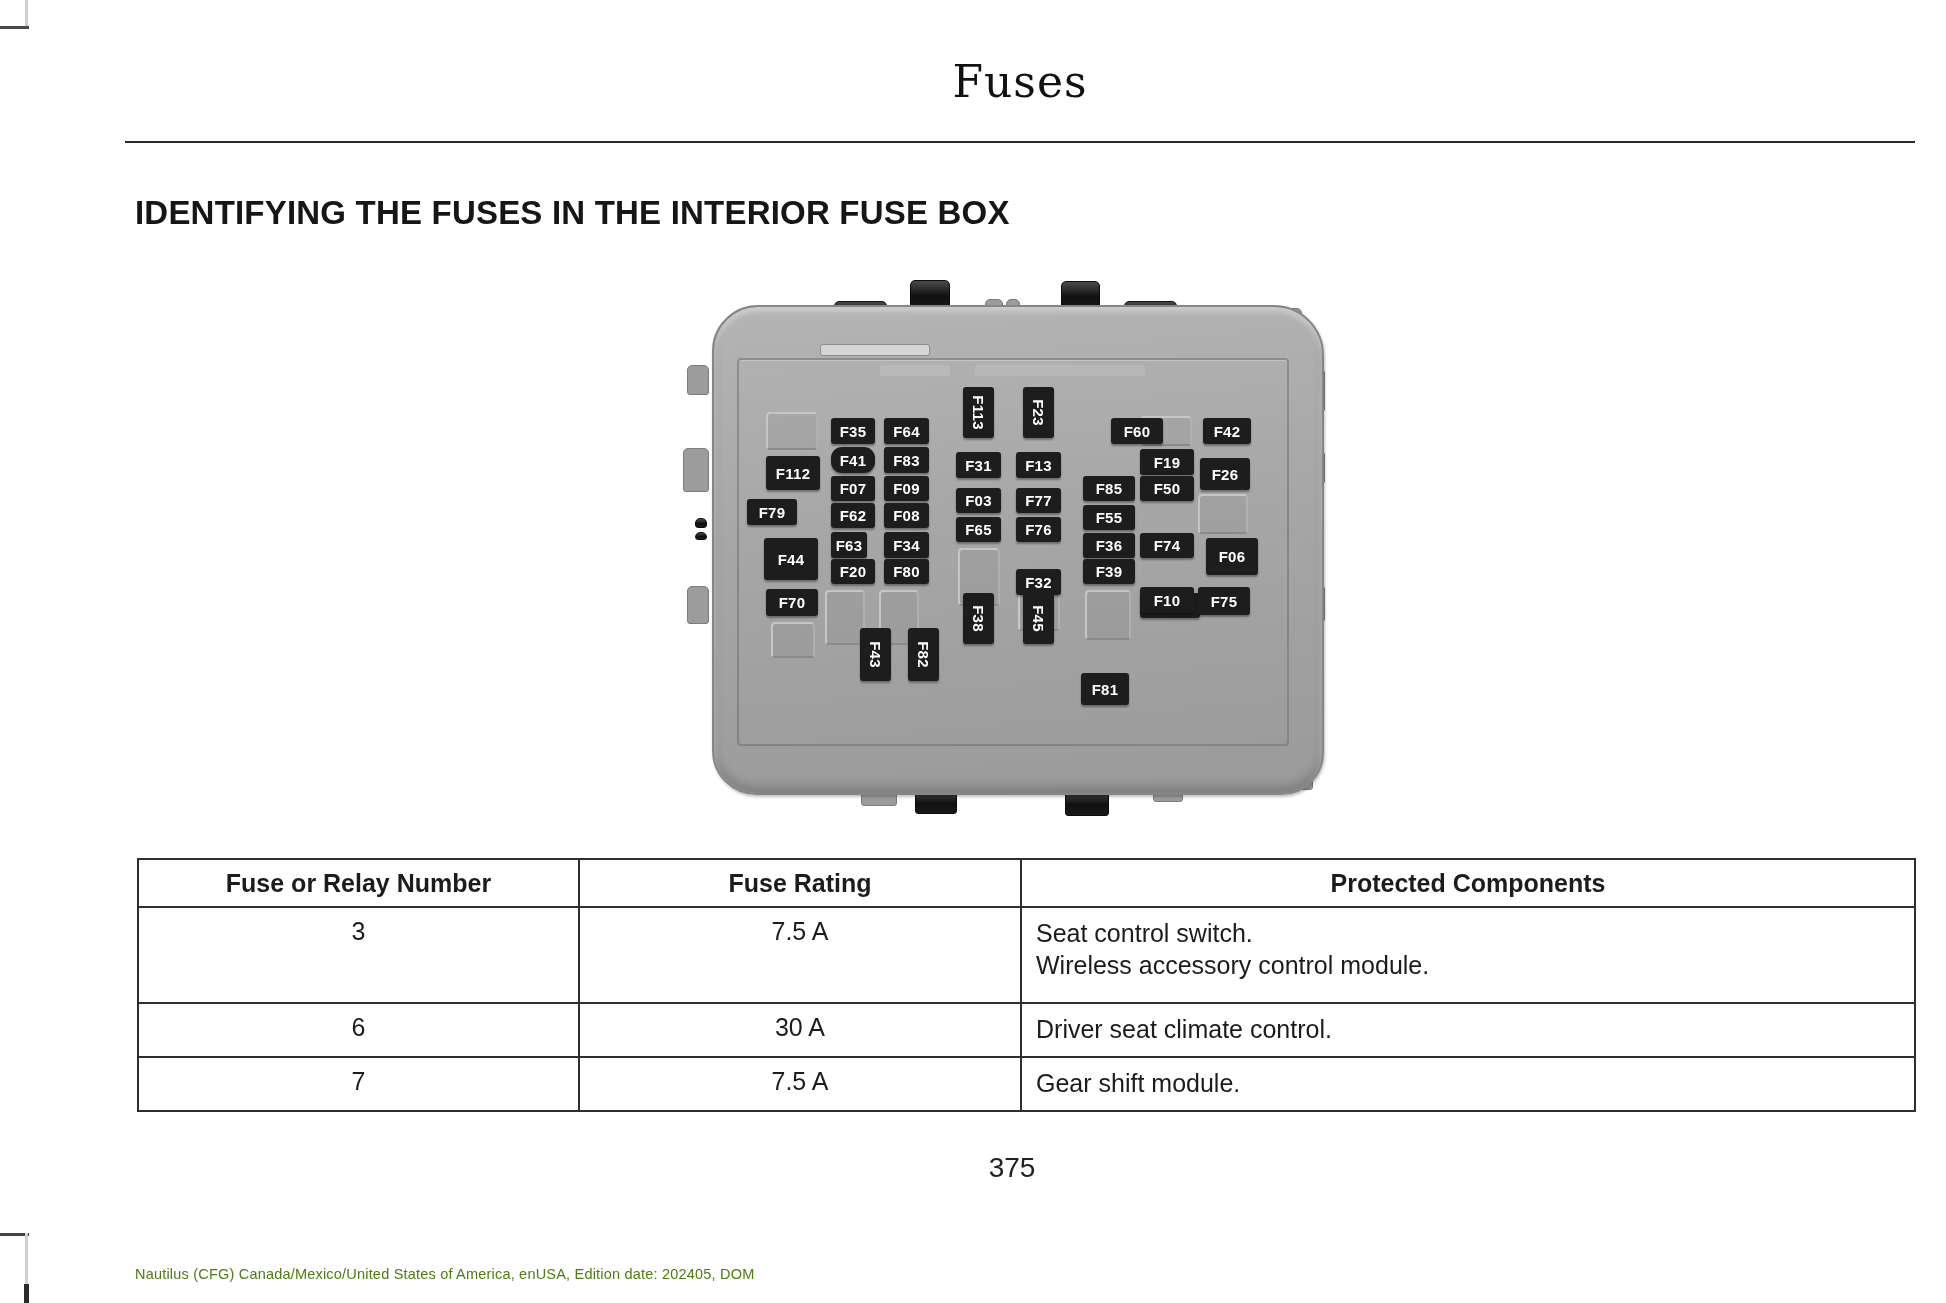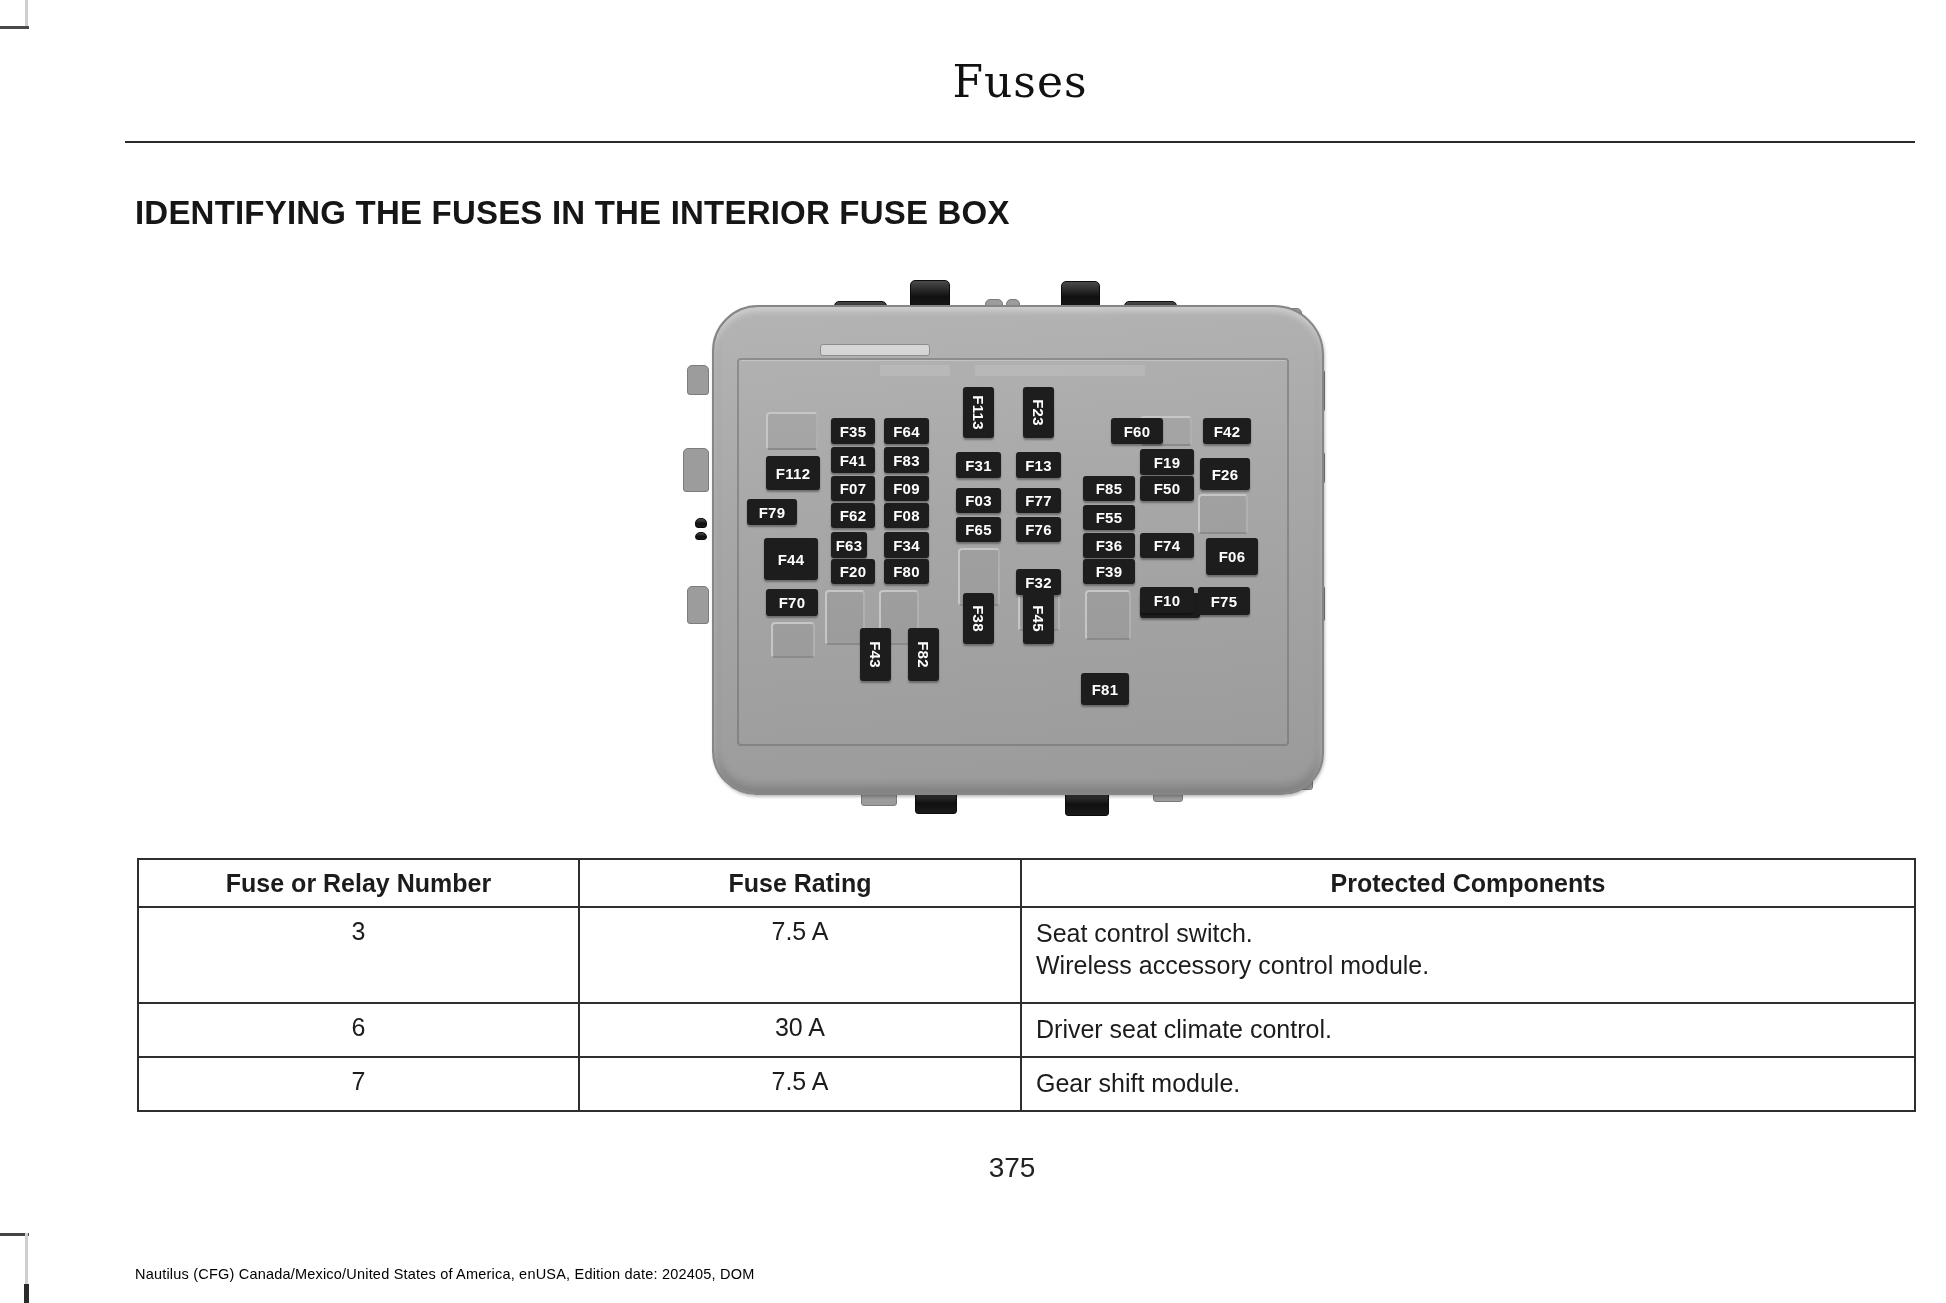--- a/index.html
+++ b/index.html
@@ -56,21 +56,21 @@
   .fuse-table th,.fuse-table td{border:2px solid #2e2e2e;box-sizing:border-box;}
   .fuse-table th{height:48px;font-size:25px;font-weight:bold;text-align:center;padding:4px 8px;}
   .fuse-table td{vertical-align:top;padding:9px 8px;}
   .fuse-table td.c-num,.fuse-table td.c-rating{text-align:center;}
   .fuse-table td.c-comp{text-align:left;padding-left:14px;line-height:32px;}
   .fuse-table tbody tr:nth-child(1){height:96px;}
   .fuse-table tbody tr:nth-child(2){height:54px;}
   .fuse-table tbody tr:nth-child(3){height:54px;}
   
   .page-number{position:absolute;left:137px;top:1152px;width:1750px;text-align:center;font-size:28px;color:#222;}
-  .footer-text{position:absolute;left:135px;top:1266px;font-size:14.5px;color:#000000;letter-spacing:.2px;}
+  .footer-text{position:absolute;left:135px;top:1266px;font-size:14.5px;color:#4d7c0f;letter-spacing:.2px;}
   
   .mark{position:absolute;}
   .m-tl-v{left:25px;top:0;width:3px;height:27px;background:#cfcfcf;}
   .m-tl-h{left:0;top:26px;width:29px;height:3px;background:#4a4a4a;}
   .m-bl-h{left:0;top:1233px;width:29px;height:3px;background:#444;}
   .m-bl-v{left:25px;top:1233px;width:3px;height:52px;background:#cfcfcf;}
   .m-bl-b{left:24px;top:1284px;width:5px;height:19px;background:#2b2b2b;}
 </style>
 </head>
 <body>
@@ -133,21 +133,21 @@
     </div>
     <div class="fuse" style="left: 91px; top: 319px; width: 52px; height: 27px;">
       <span>F70</span>
     </div>
     <div class="fuse" style="left: 156px; top: 148px; width: 44px; height: 26px;">
       <span>F35</span>
     </div>
     <div class="fuse" style="left: 209px; top: 148px; width: 45px; height: 26px;">
       <span>F64</span>
     </div>
-    <div class="fuse" style="left: 156px; top: 177px; width: 44px; height: 26px;">
+    <div class="fuse" style="left: 156px; top: 177px; width: 44px; height: 26px; border-radius: 11px;">
       <span>F41</span>
     </div>
     <div class="fuse" style="left: 209px; top: 177px; width: 45px; height: 26px;">
       <span>F83</span>
     </div>
     <div class="fuse" style="left: 156px; top: 206px; width: 44px; height: 25px;">
       <span>F07</span>
     </div>
     <div class="fuse" style="left: 209px; top: 206px; width: 45px; height: 25px;">
       <span>F09</span>

